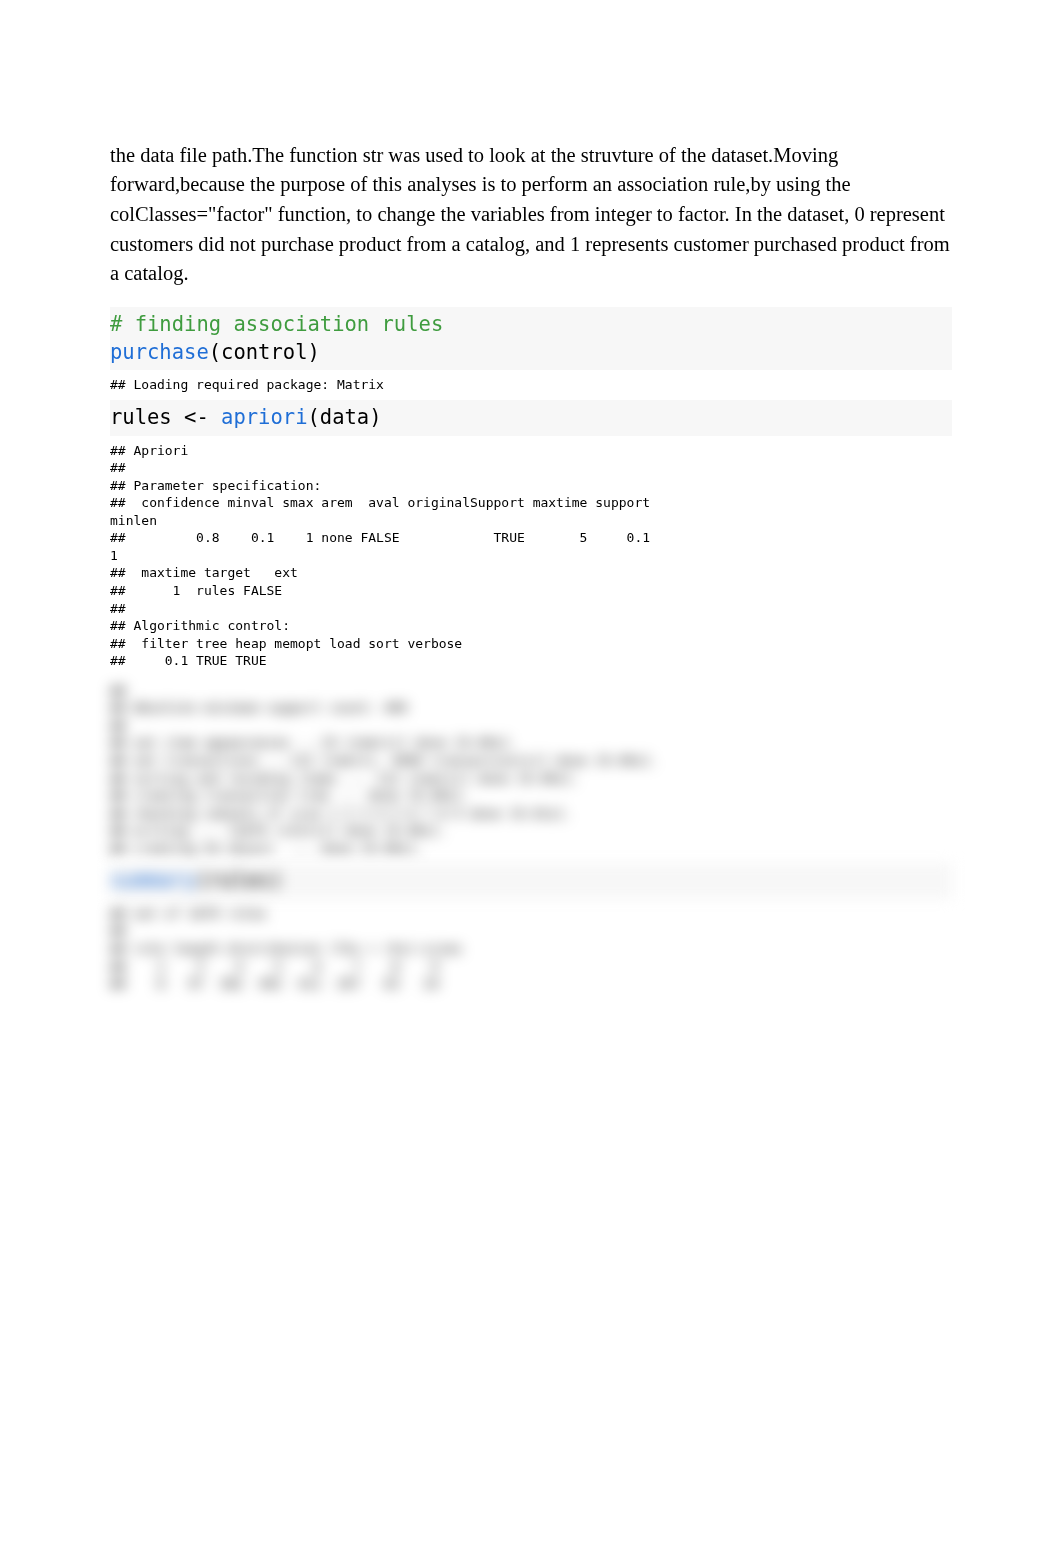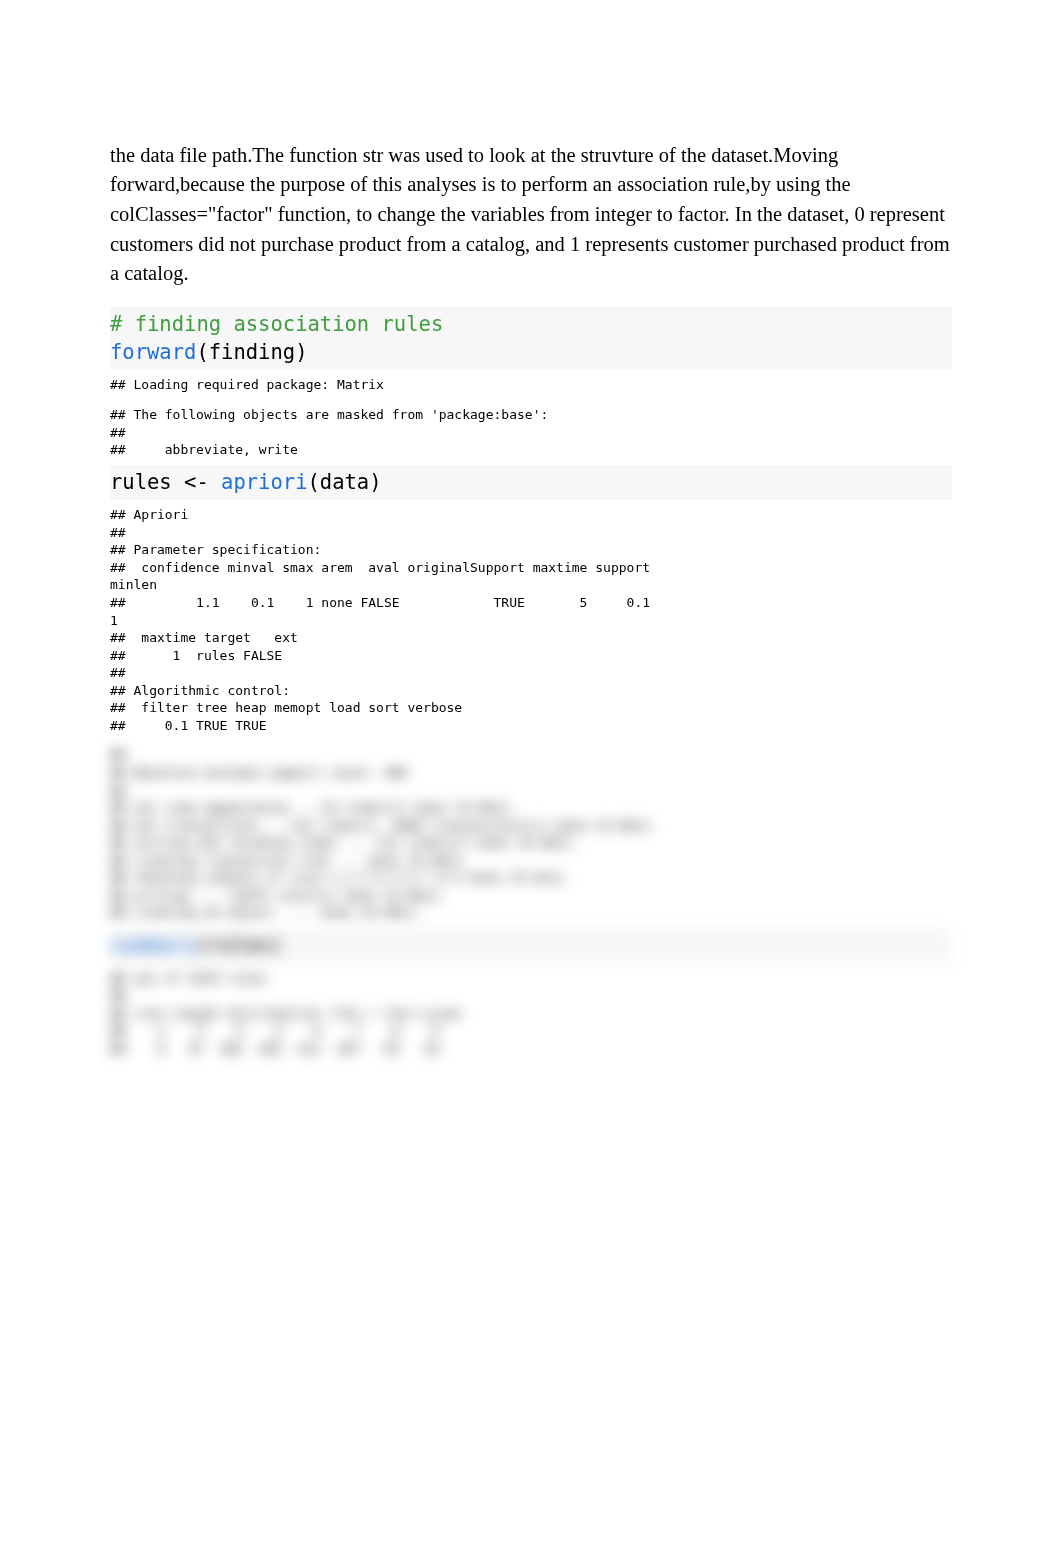--- a/index.html
+++ b/index.html
@@ -44,37 +44,34 @@
   }
 </style>
 </head>
 <body>
 
 <div class="page">
 
   <p class="prose">the data file path.The function str was used to look at the struvture of the dataset.Moving forward,because the purpose of this analyses is to perform an association rule,by using the colClasses="factor" function, to change the variables from integer to factor. In the dataset, 0 represent customers did not purchase product from a catalog, and 1 represents customer purchased product from a catalog.</p>
 
   <div class="codeblock"><span class="comment"># finding association rules</span>
-<span class="fn">forward</span><span>(finding)</span></div>
+<span class="fn">purchase</span><span>(control)</span></div>
 
   <div class="outblock"><span>## Loading required package: Matrix</span></div>
 
 
-  <div class="outblock"><span>## The following objects are masked from 'package:base':</span>
-<span>## </span>
-<span>##     abbreviate, write</span></div>
 
   <div class="codeblock"><span>rules &lt;- </span><span class="fn">apriori</span><span>(data)</span></div>
 
   <div class="outblock"><span>## Apriori</span>
 <span>## </span>
 <span>## Parameter specification:</span>
 <span>##  confidence minval smax arem  aval originalSupport maxtime support</span>
 <span>minlen</span>
-<span>##         1.1    0.1    1 none FALSE            TRUE       5     0.1</span>
+<span>##         0.8    0.1    1 none FALSE            TRUE       5     0.1</span>
 <span>1</span>
 <span>##  maxtime target   ext</span>
 <span>##      1  rules FALSE</span>
 <span>## </span>
 <span>## Algorithmic control:</span>
 <span>##  filter tree heap memopt load sort verbose</span>
 <span>##     0.1 TRUE TRUE  </span></div>
 
   <div class="outblock blur-region"><span>##</span>
 <span>## Absolute minimum support count: 400</span>

